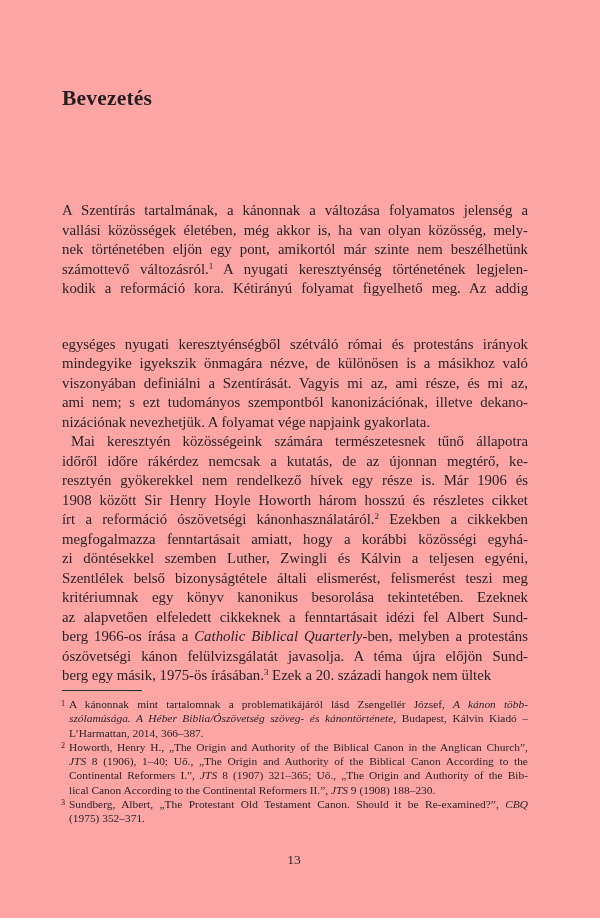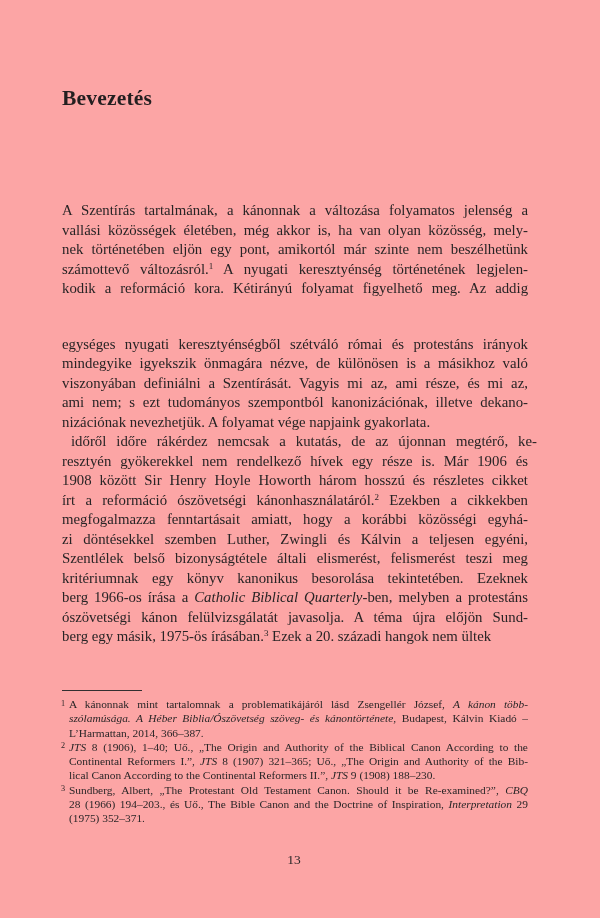--- a/index.html
+++ b/index.html
@@ -45,54 +45,56 @@
         <div class="line" style="word-spacing: 4.39px;"><span>nek történetében eljön egy pont, amikortól már szinte nem beszélhetünk</span></div>
         <div class="line" style="word-spacing: 6.99px;"><span>számottevő változásról.</span><sup class="fnref">1</sup><span> A nyugati keresztyénség történetének legjelen-</span></div>
         <div class="line" style="word-spacing: 5.26px;"><span>kodik a reformáció kora. Kétirányú folyamat figyelhető meg. Az addig</span></div>
         <div class="line" style="word-spacing: 5.7px; margin-top: 36px;"><span>egységes nyugati keresztyénségből szétváló római és protestáns irányok</span></div>
         <div class="line" style="word-spacing: 4.02px;"><span>mindegyike igyekszik önmagára nézve, de különösen is a másikhoz való</span></div>
         <div class="line" style="word-spacing: 4.17px;"><span>viszonyában definiálni a Szentírását. Vagyis mi az, ami része, és mi az,</span></div>
         <div class="line" style="word-spacing: 4.06px;"><span>ami nem; s ezt tudományos szempontból kanonizációnak, illetve dekano-</span></div>
         <div class="line last" style=""><span>nizációnak nevezhetjük. A folyamat vége napjaink gyakorlata.</span></div>
       </div>
       <div class="para indent">
+        <div class="line" style="word-spacing: 8.51px;"><span>Mai keresztyén közösségeink számára természetesnek tűnő állapotra</span></div>
         <div class="line" style="word-spacing: 6.25px;"><span>időről időre rákérdez nemcsak a kutatás, de az újonnan megtérő, ke-</span></div>
         <div class="line" style="word-spacing: 5.14px;"><span>resztyén gyökerekkel nem rendelkező hívek egy része is. Már 1906 és</span></div>
         <div class="line" style="word-spacing: 4.19px;"><span>1908 között Sir Henry Hoyle Howorth három hosszú és részletes cikket</span></div>
         <div class="line" style="word-spacing: 6.53px;"><span>írt a reformáció ószövetségi kánonhasználatáról.</span><sup class="fnref">2</sup><span> Ezekben a cikkekben</span></div>
         <div class="line" style="word-spacing: 7.52px;"><span>megfogalmazza fenntartásait amiatt, hogy a korábbi közösségi egyhá-</span></div>
         <div class="line" style="word-spacing: 6.96px; text-align: center;"><span>zi döntésekkel szemben Luther, Zwingli és Kálvin a teljesen egyéni,</span></div>
         <div class="line" style="word-spacing: 6.35px;"><span>Szentlélek belső bizonyságtétele általi elismerést, felismerést teszi meg</span></div>
         <div class="line" style="word-spacing: 9.8px;"><span>kritériumnak egy könyv kanonikus besorolása tekintetében. Ezeknek</span></div>
+        <div class="line" style="word-spacing: 4.8px;"><span>az alapvetően elfeledett cikkeknek a fenntartásait idézi fel Albert Sund-</span></div>
         <div class="line" style="word-spacing: 2.31px;"><span>berg 1966-os írása a </span><i>Catholic Biblical Quarterly</i><span>-ben, melyben a protestáns</span></div>
         <div class="line" style="word-spacing: 6.42px;"><span>ószövetségi kánon felülvizsgálatát javasolja. A téma újra előjön Sund-</span></div>
         <div class="line last" style=""><span>berg egy másik, 1975-ös írásában.</span><sup class="fnref">3</sup><span> Ezek a 20. századi hangok nem ültek</span></div>
       </div>
     </div>
   <div class="fn-rule"></div>
   <div class="footnotes">
       <div class="footnote">
         <sup class="fn-marker">1</sup>
         <div class="fn-body">
           <div class="line" style="word-spacing: 5.28px;"><span>A kánonnak mint tartalomnak a problematikájáról lásd Zsengellér József, </span><i>A kánon több-</i></div>
           <div class="line" style="word-spacing: 2.7px;"><i>szólamúsága. A Héber Biblia/Ószövetség szöveg- és kánontörténete</i><span>, Budapest, Kálvin Kiadó –</span></div>
           <div class="line last" style=""><span>L’Harmattan, 2014, 366–387.</span></div>
         </div>
       </div>
       <div class="footnote">
         <sup class="fn-marker">2</sup>
         <div class="fn-body">
+          <div class="line" style="word-spacing: 1.87px;"><span>Howorth, Henry H., „The Origin and Authority of the Biblical Canon in the Anglican Church”,</span></div>
           <div class="line" style="word-spacing: 2.84px;"><i>JTS</i><span> 8 (1906), 1–40; Uő., „The Origin and Authority of the Biblical Canon According to the</span></div>
           <div class="line" style="word-spacing: 2.23px;"><span>Continental Reformers I.”, </span><i>JTS</i><span> 8 (1907) 321–365; Uő., „The Origin and Authority of the Bib-</span></div>
           <div class="line last" style=""><span>lical Canon According to the Continental Reformers II.”, </span><i>JTS</i><span> 9 (1908) 188–230.</span></div>
         </div>
       </div>
       <div class="footnote">
         <sup class="fn-marker">3</sup>
         <div class="fn-body">
           <div class="line" style="word-spacing: 3.62px;"><span>Sundberg, Albert, „The Protestant Old Testament Canon. Should it be Re-examined?”, </span><i>CBQ</i></div>
-          <div class="line" style="word-spacing: 1.71px;"><span>28 (1966) 194–203., és Uő., The Bible Canon and the Doctrine of Inspiration, </span><i>Interpretation</i><span> 29</span></div>
           <div class="line last" style=""><span>(1975) 352–371.</span></div>
         </div>
       </div>
     </div>
   <div class="page-number">13</div>
 </div>
 
 </body></html>

